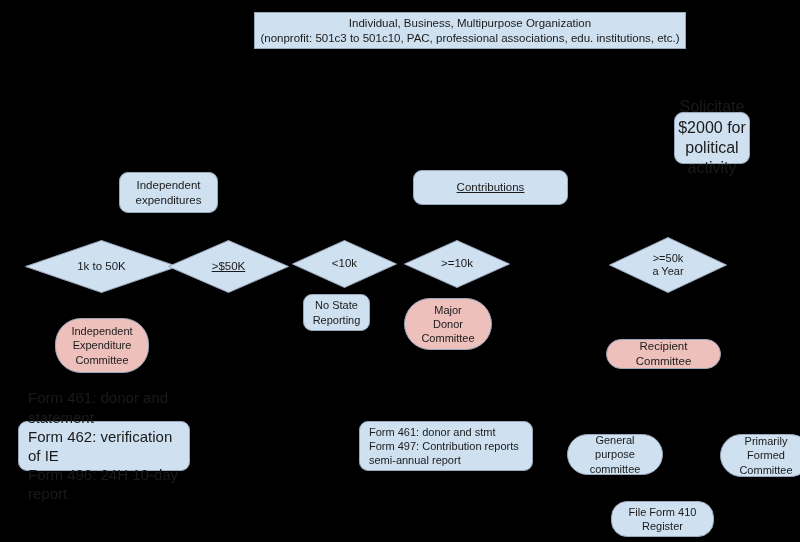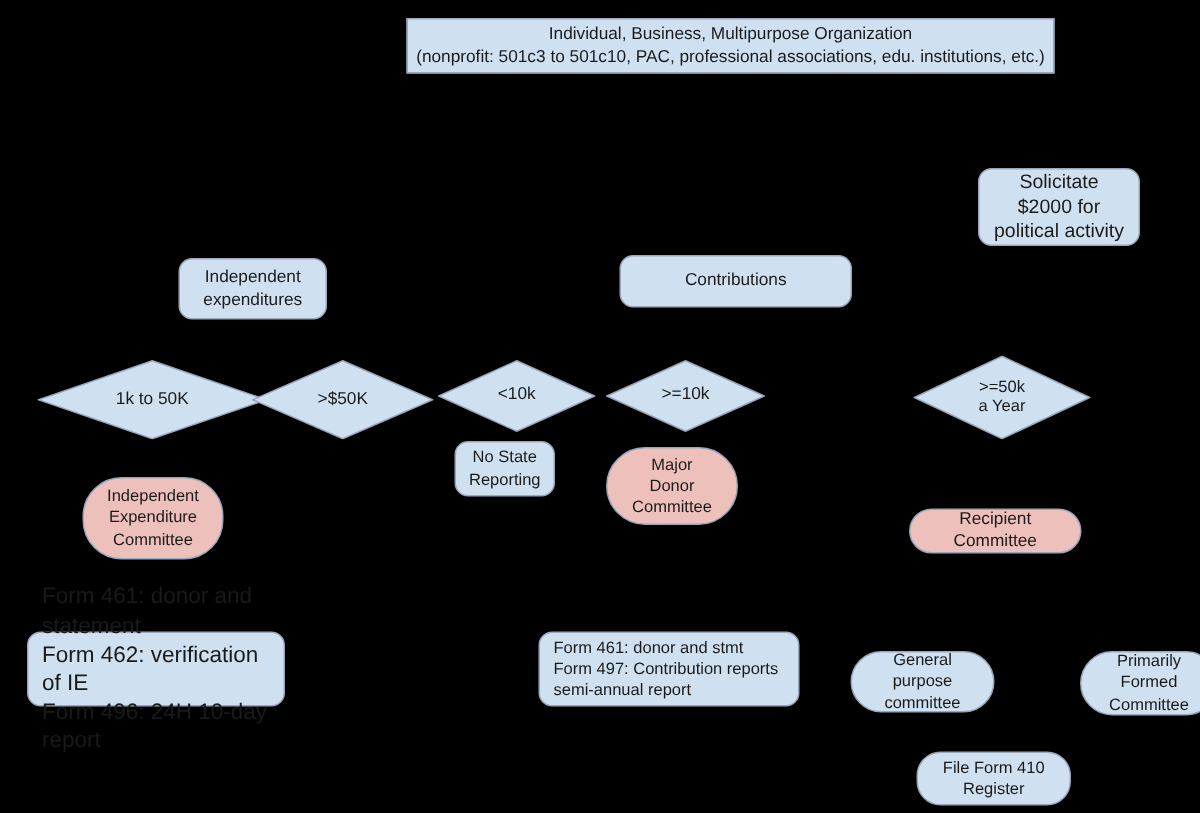--- a/index.html
+++ b/index.html
@@ -32,21 +32,20 @@
   }
   .blue {
     background: #cfe0f0;
   }
   .pink {
     background: #eec0bb;
   }
   
   .rect {
     border-radius: 0;
-    margin-left: 17px;
   }
   
   .round {
     border-radius: 9px;
   }
   
   .pill {
     border-radius: 26px;
   }
   .pill-lg {
@@ -85,32 +84,32 @@
     white-space: pre-line;
     line-height: 1.2;
   }
 </style>
 </head>
 <body>
 
 <div id="canvas">
     <div class="node blue rect" style="left: 254px; top: 12px; width: 432px; height: 37px; font-size: 11.5px;">Individual, Business, Multipurpose Organization
 (nonprofit: 501c3 to 501c10, PAC, professional associations, edu. institutions, etc.)</div>
-    <div class="node blue round" style="left: 652px; top: 112px; width: 108px; height: 52px; font-size: 13px;">Solicitate
+    <div class="node blue round" style="left: 674px; top: 112px; width: 76px; height: 52px; font-size: 16px;">Solicitate
 $2000 for
 political activity</div>
     <div class="node blue round" style="left: 119px; top: 172px; width: 99px; height: 41px; font-size: 11.5px;">Independent
 expenditures</div>
-    <div class="node blue round" style="left: 413px; top: 170px; width: 155px; height: 35px; font-size: 11.5px;">Contributions</div>
+    <div class="node blue round" style="left: 413px; top: 170px; width: 155px; height: 35px; font-size: 11.5px; text-decoration: underline;">Contributions</div>
     <div class="node diamond" style="left: 25px; top: 240px; width: 153px; height: 53px;"><svg width="153" height="53" viewBox="0 0 153 53">
         <polygon points="76.5,0.5 152.5,26.5 76.5,52.5 0.5,26.5" fill="#cfe0f0" stroke="#9aa7bb" stroke-width="1"></polygon>
       </svg><div class="dlabel" style="font-size: 11.5px;">1k to 50K</div></div>
     <div class="node diamond" style="left: 168px; top: 240px; width: 121px; height: 53px;"><svg width="121" height="53" viewBox="0 0 121 53">
         <polygon points="60.5,0.5 120.5,26.5 60.5,52.5 0.5,26.5" fill="#cfe0f0" stroke="#9aa7bb" stroke-width="1"></polygon>
-      </svg><div class="dlabel" style="font-size: 11.5px;">&gt;$50K</div></div>
+      </svg><div class="dlabel" style="font-size: 11.5px; text-decoration: underline;">&gt;$50K</div></div>
     <div class="node diamond" style="left: 292px; top: 240px; width: 105px; height: 48px;"><svg width="105" height="48" viewBox="0 0 105 48">
         <polygon points="52.5,0.5 104.5,24 52.5,47.5 0.5,24" fill="#cfe0f0" stroke="#9aa7bb" stroke-width="1"></polygon>
       </svg><div class="dlabel" style="font-size: 11.5px;">&lt;10k</div></div>
     <div class="node diamond" style="left: 404px; top: 240px; width: 106px; height: 48px;"><svg width="106" height="48" viewBox="0 0 106 48">
         <polygon points="53,0.5 105.5,24 53,47.5 0.5,24" fill="#cfe0f0" stroke="#9aa7bb" stroke-width="1"></polygon>
       </svg><div class="dlabel" style="font-size: 11.5px;">&gt;=10k</div></div>
     <div class="node diamond" style="left: 609px; top: 237px; width: 118px; height: 56px;"><svg width="118" height="56" viewBox="0 0 118 56">
         <polygon points="59,0.5 117.5,28 59,55.5 0.5,28" fill="#cfe0f0" stroke="#9aa7bb" stroke-width="1"></polygon>
       </svg><div class="dlabel" style="font-size: 11px;">&gt;=50k
 a Year</div></div>

